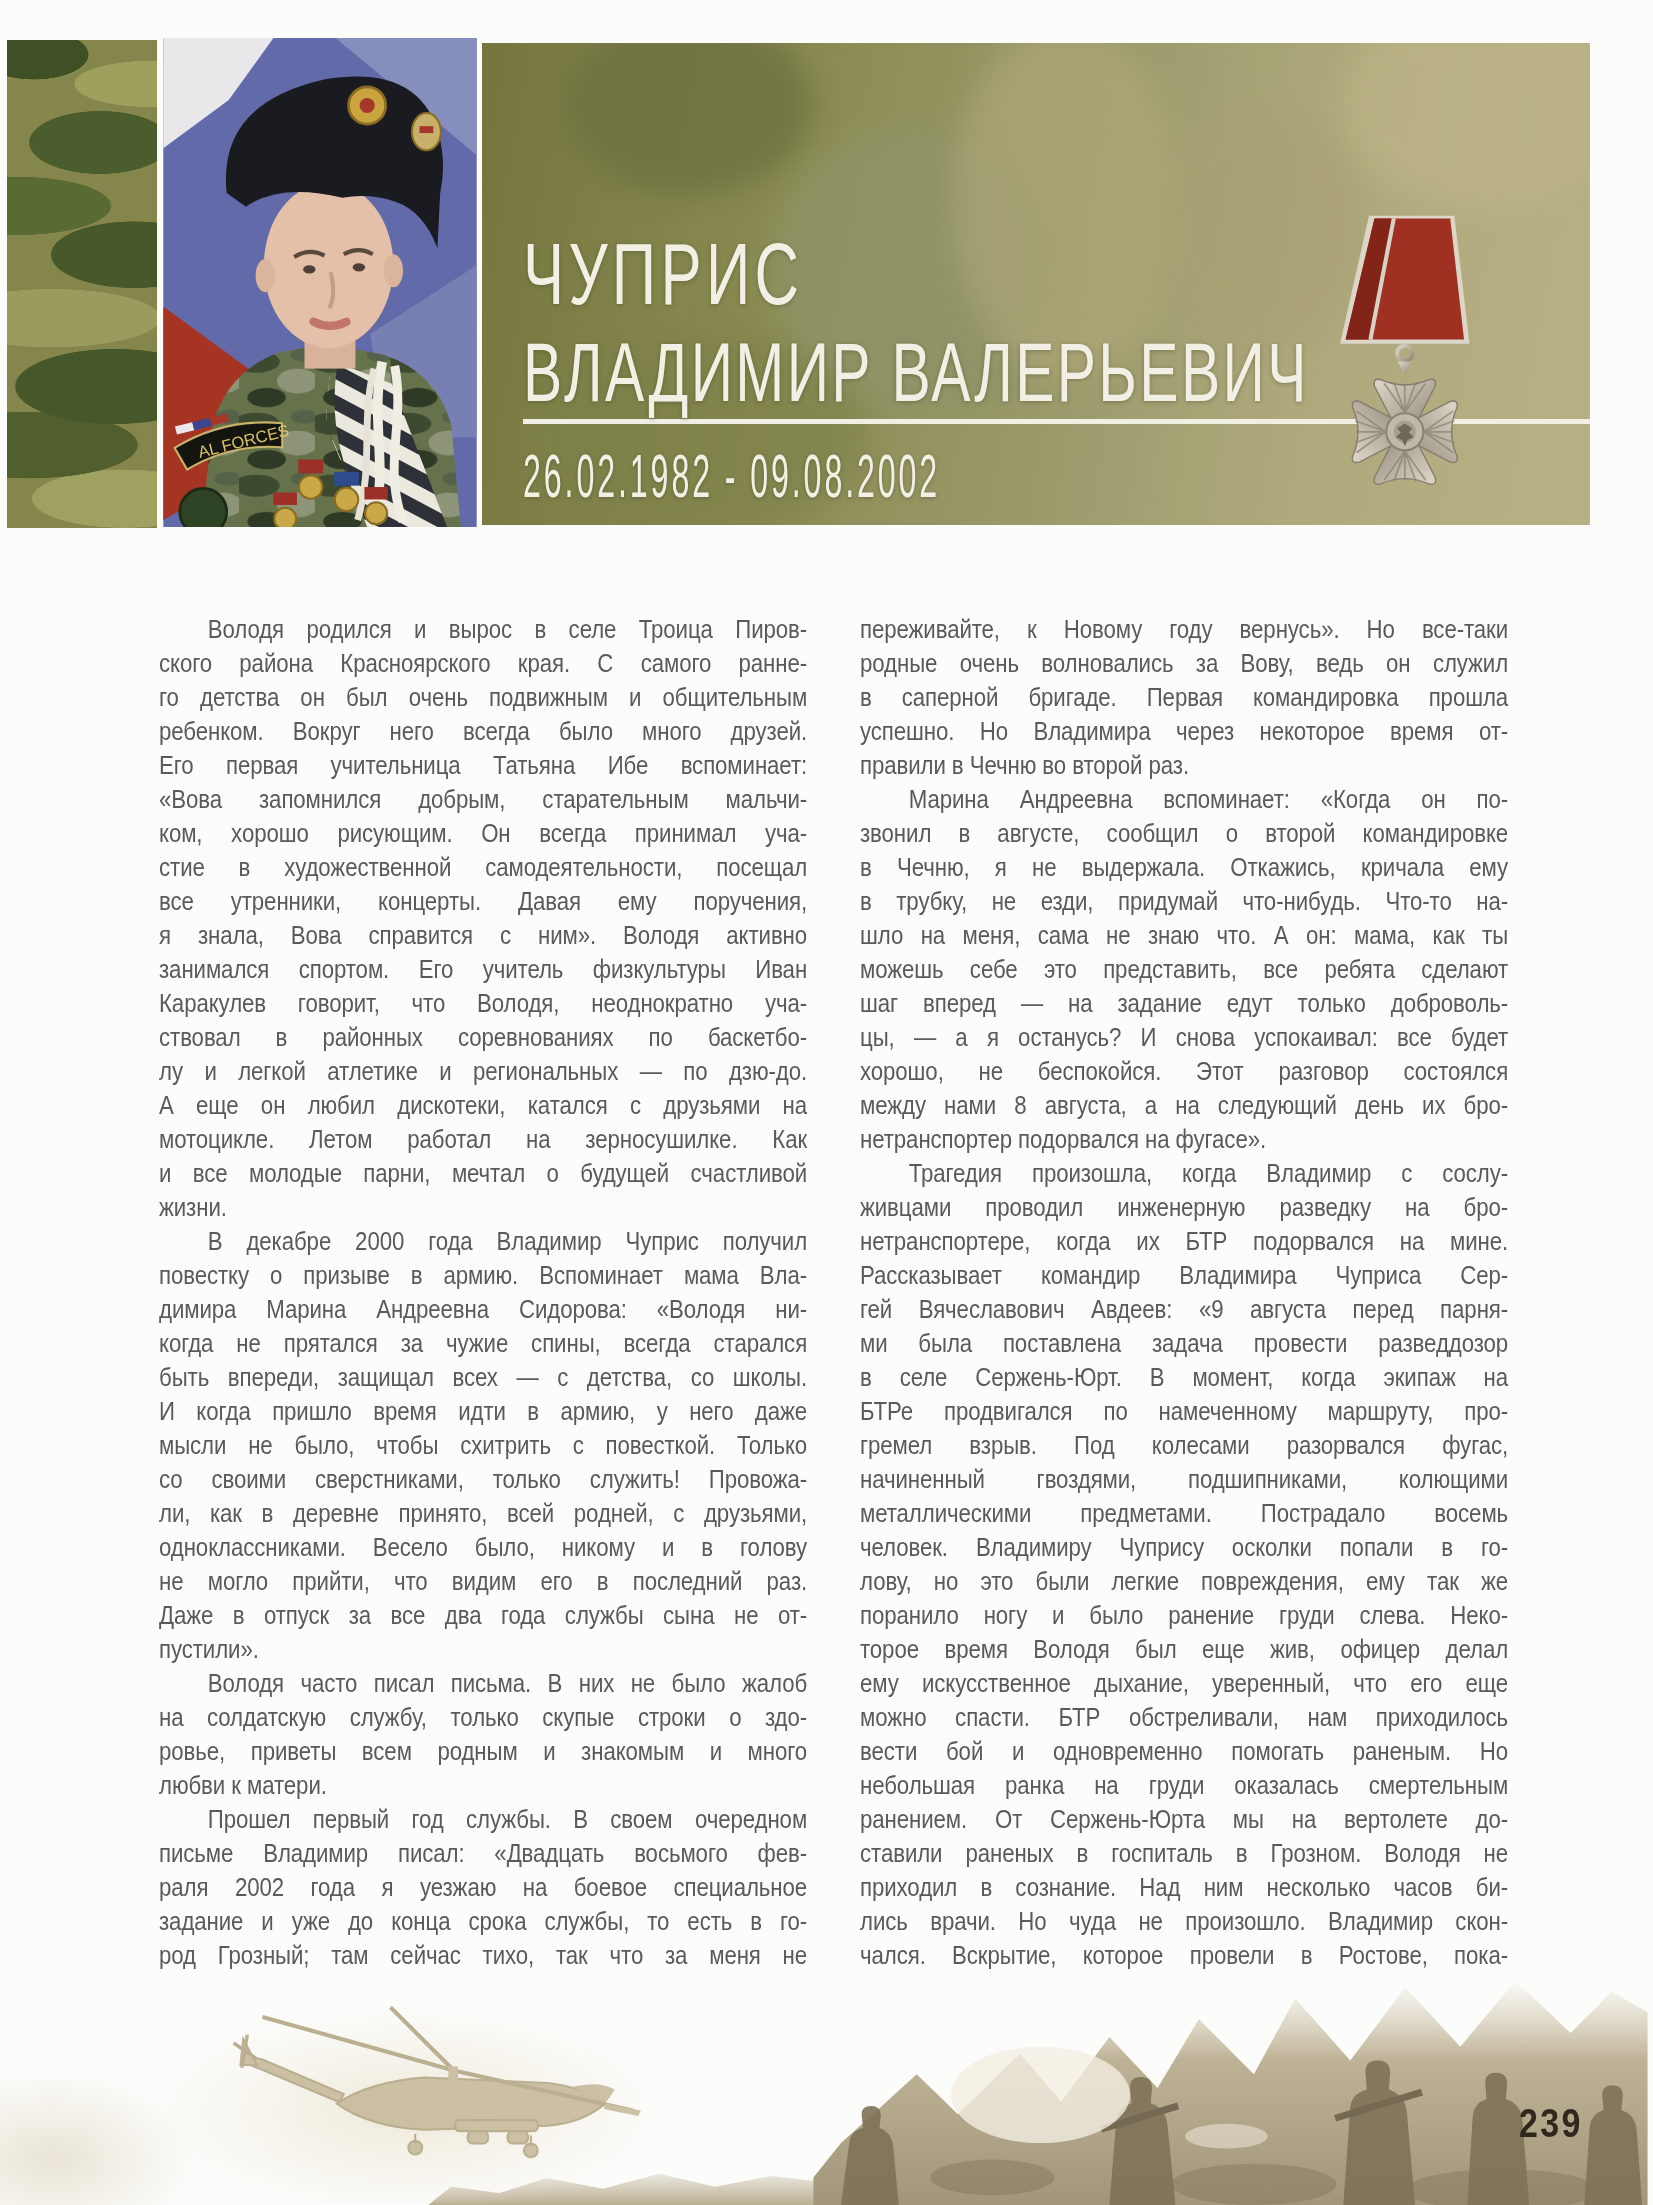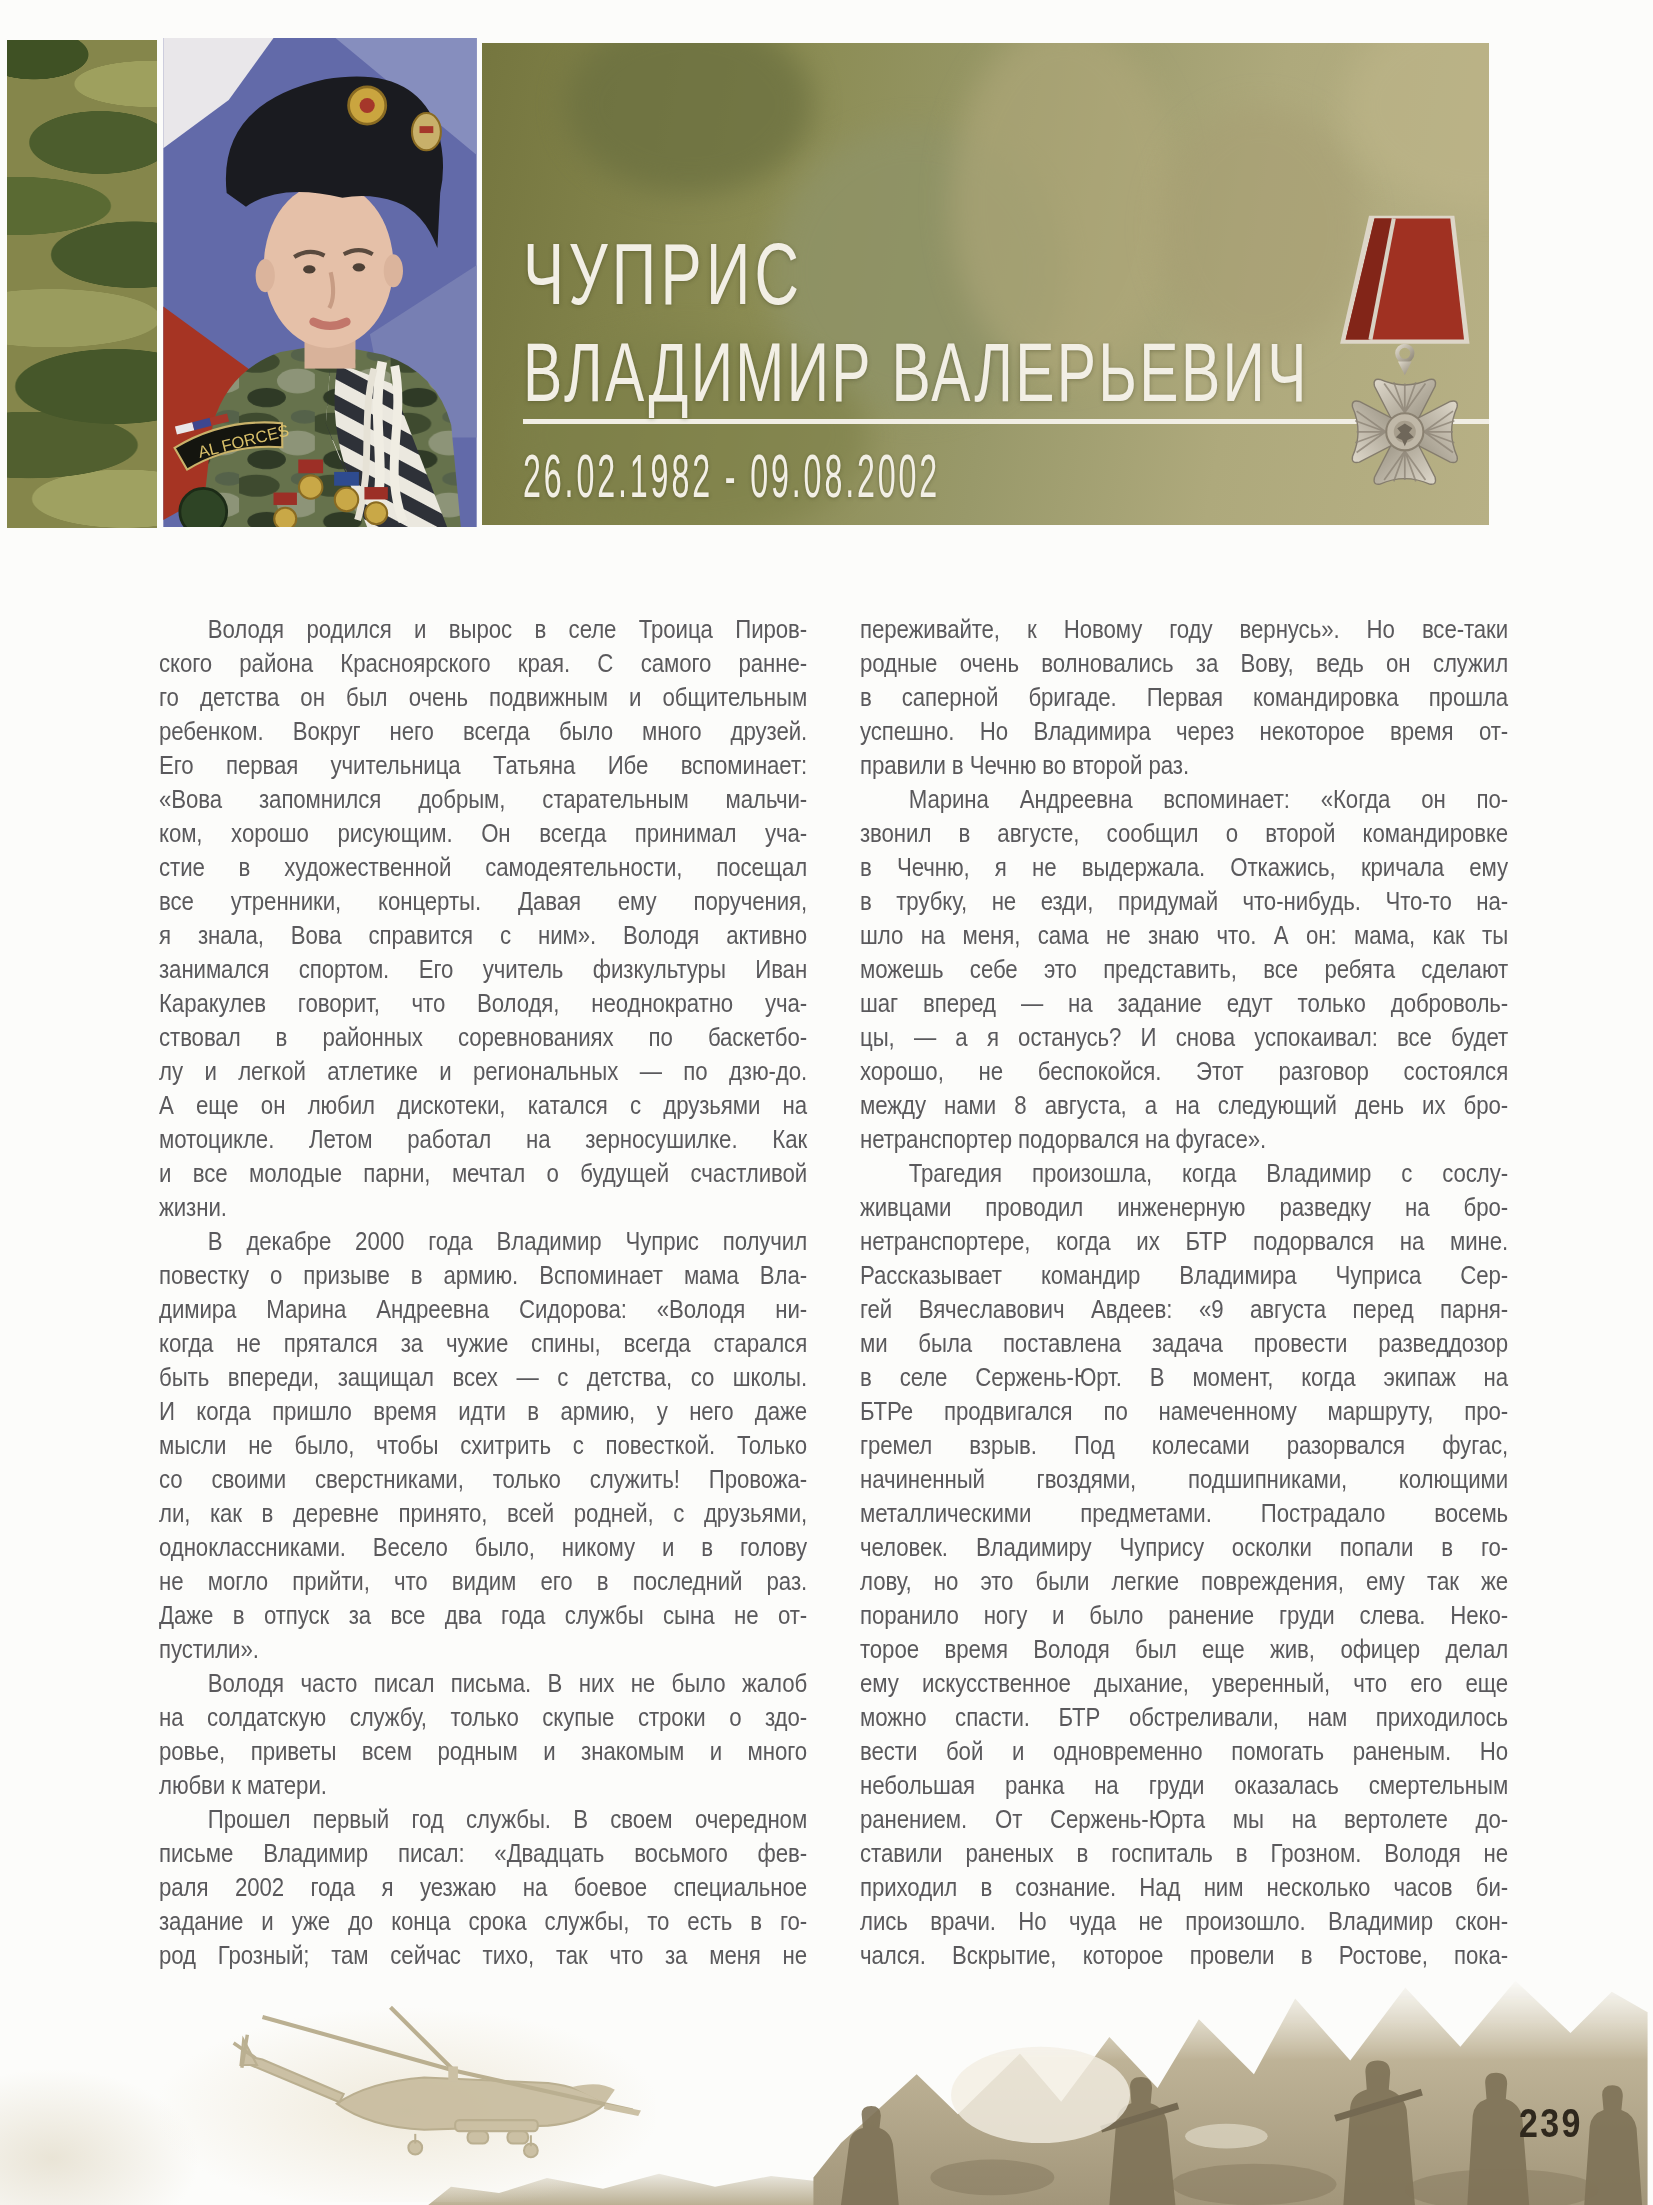--- a/index.html
+++ b/index.html
@@ -15,21 +15,21 @@
       radial-gradient(117px 52px at 62% 21%, #4c5d2d 60%, transparent 61%),
       radial-gradient(152px 48px at 8% 34%, #5a6a33 60%, transparent 61%),
       radial-gradient(138px 55px at 85% 44%, #47582b 60%, transparent 61%),
       radial-gradient(179px 48px at 30% 57%, #9a9c5e 60%, transparent 61%),
       radial-gradient(165px 62px at 72% 71%, #46572a 60%, transparent 61%),
       radial-gradient(179px 55px at 15% 83%, #515f2f 60%, transparent 61%),
       radial-gradient(152px 48px at 78% 94%, #9fa161 60%, transparent 61%);}
 
   .portrait{position:absolute;left:163px;top:38px;width:314px;height:489px;overflow:hidden;}
 
-  .banner{position:absolute;left:482px;top:43px;width:1007px;height:482px;overflow:hidden;
+  .banner{position:absolute;left:482px;top:43px;width:1108px;height:482px;overflow:hidden;
     background:linear-gradient(100deg,#75763f 0%,#8a8b52 28%,#99996a 52%,#aea97c 74%,#b7b085 100%);}
   .banner .blob{position:absolute;border-radius:50%;filter:blur(15px);}
   .b1{left:83px;top:-27.6px;width:248px;height:179px;background:#6b7040;opacity:.75;}
   .b2{left:289px;top:83px;width:289px;height:289px;background:#8f9367;opacity:.8;}
   .b3{left:469px;top:-20.7px;width:227px;height:358px;background:#b3aa7c;opacity:.55;}
   .b4{left:675px;top:62px;width:207px;height:248px;background:#a79e73;opacity:.55;}
   .b5{left:861px;top:-41px;width:289px;height:207px;background:#c0b78b;opacity:.5;}
   .b6{left:27.6px;top:289px;width:358px;height:207px;background:#7d8049;opacity:.6;}
 
   .title-line{position:absolute;left:41px;color:#f2efe5;white-space:nowrap;

